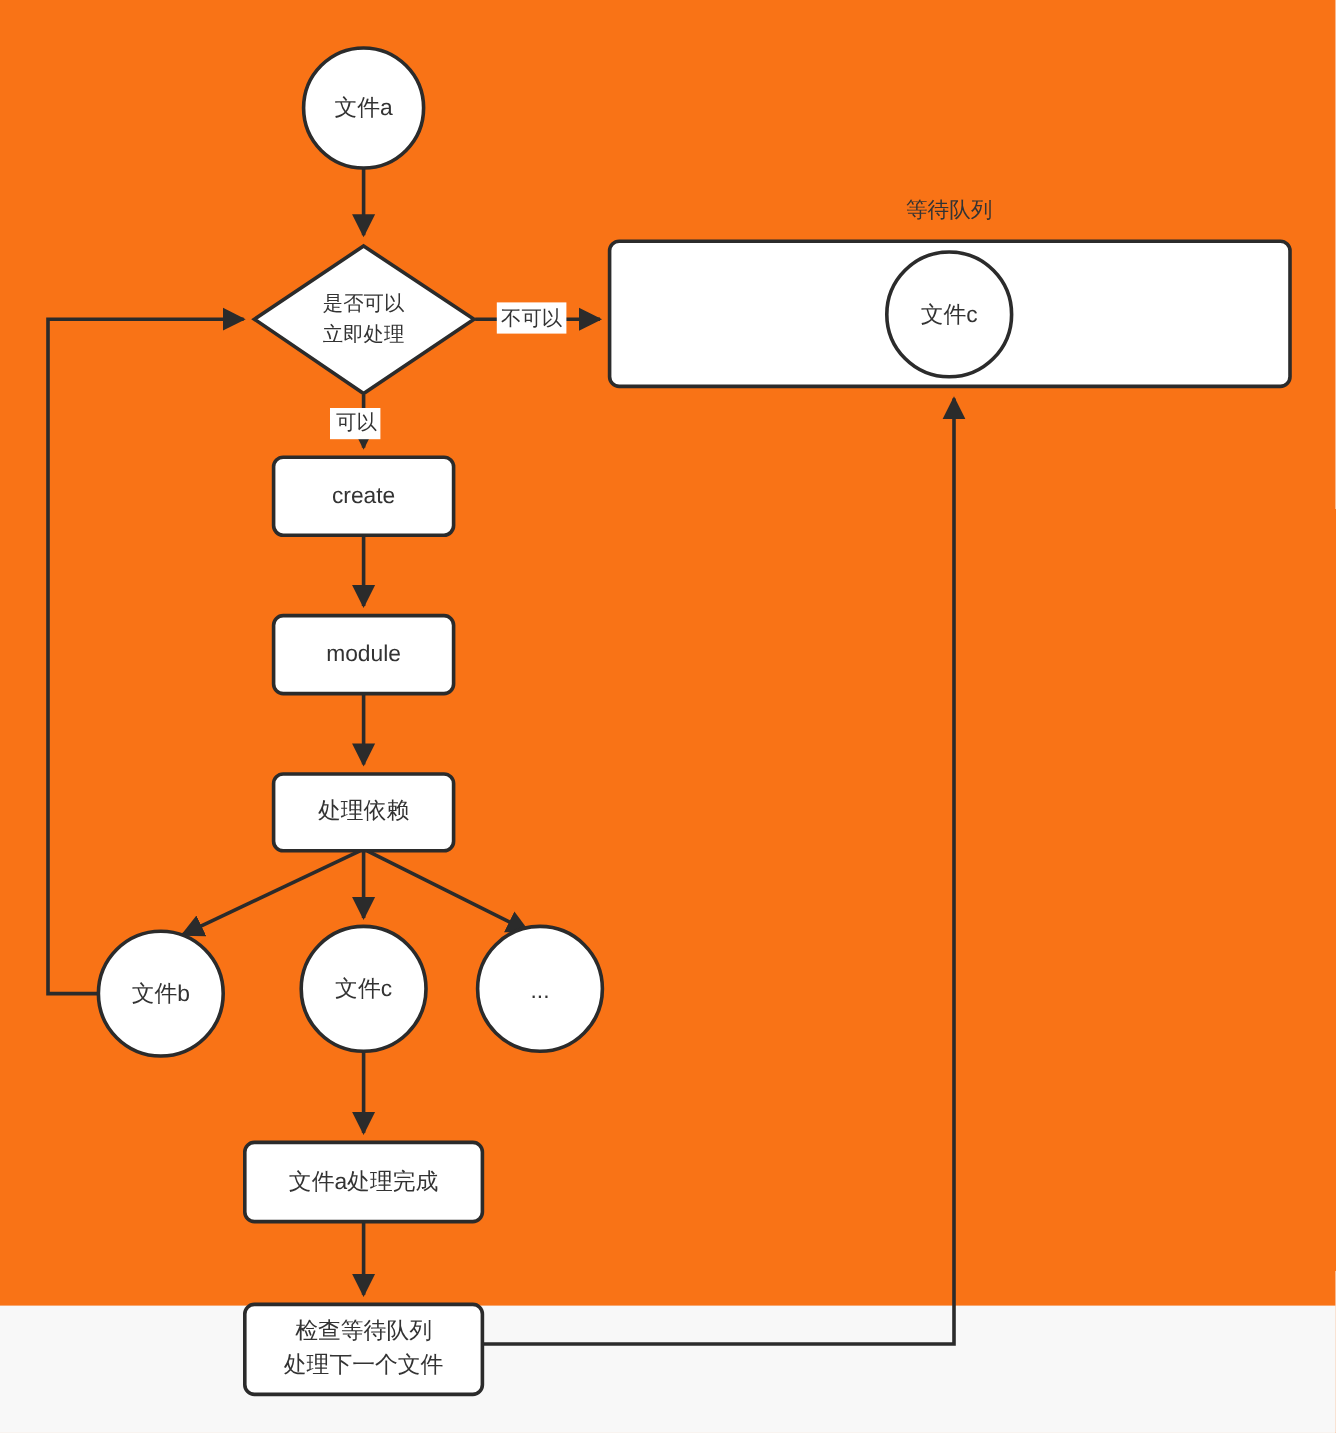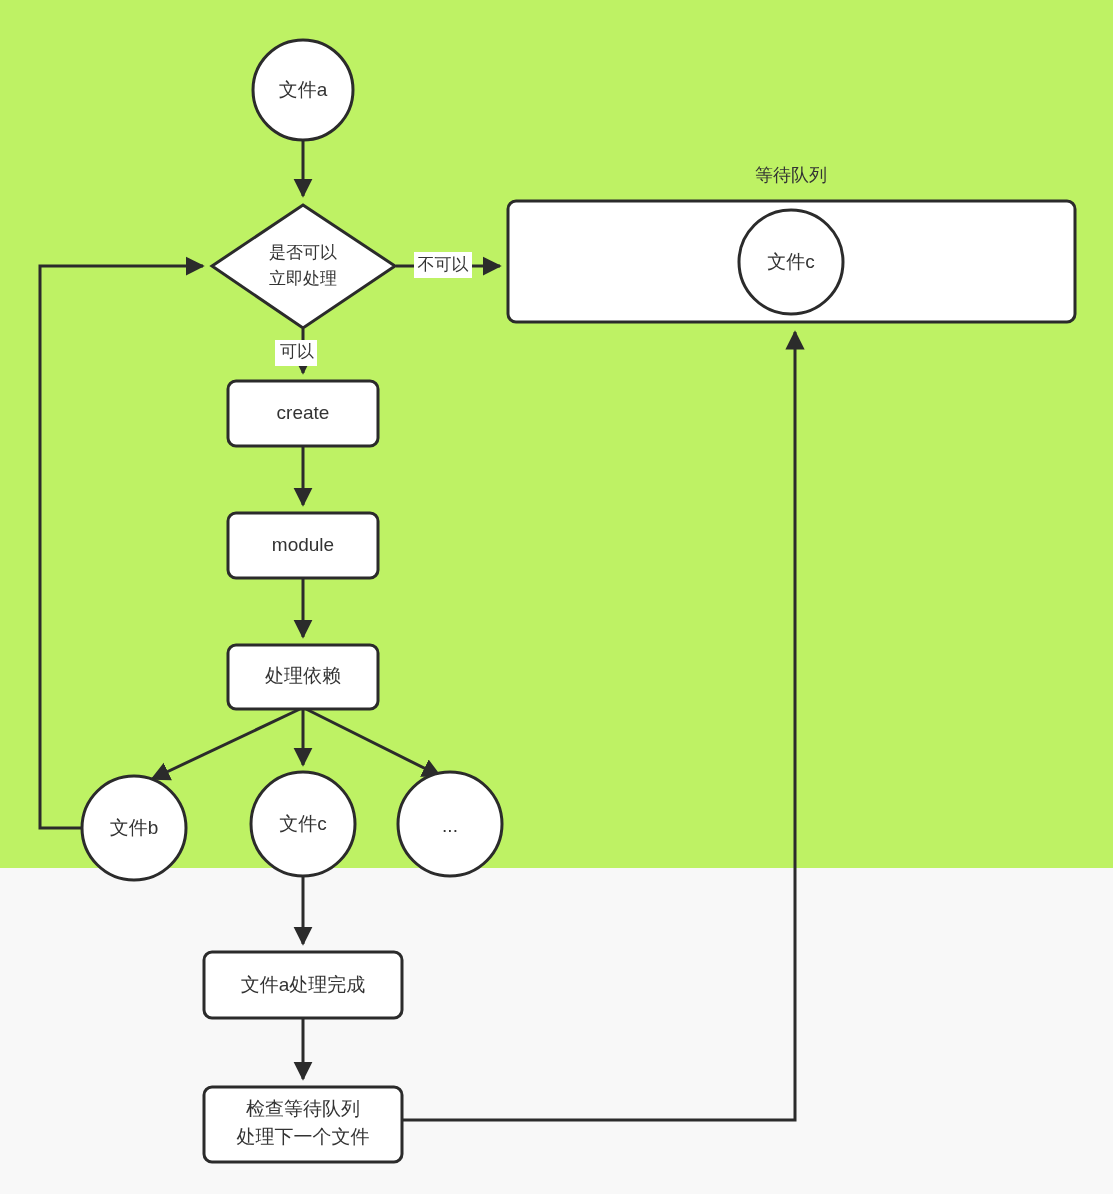--- a/index.html
+++ b/index.html
@@ -10,22 +10,22 @@
   }
   body {
     width: 1113px;
     height: 1194px;
     font-family: "Liberation Sans", "DejaVu Sans", sans-serif;
     overflow: hidden;
   }
   #canvas {
     position: relative;
     width: 1113px;
-    height: 868px;
-    background: #bef264;
+    height: 1088px;
+    background: #f97316;
   }
   svg#diagram {
     position: absolute;
     top: 0;
     left: 0;
     width: 1113px;
     height: 1194px;
   }
   .node-shape {
     fill: #ffffff;

